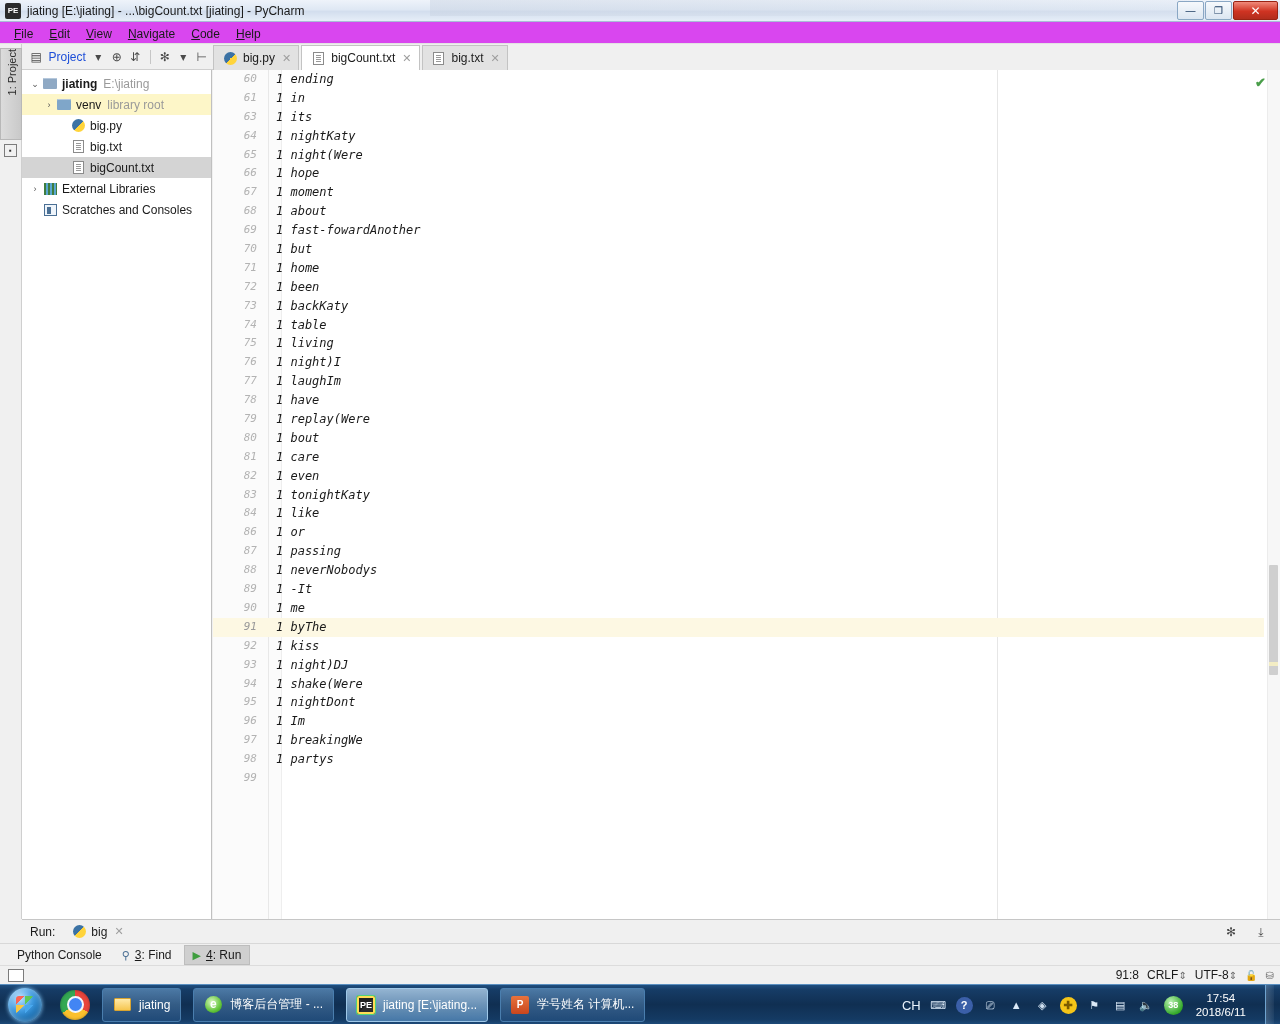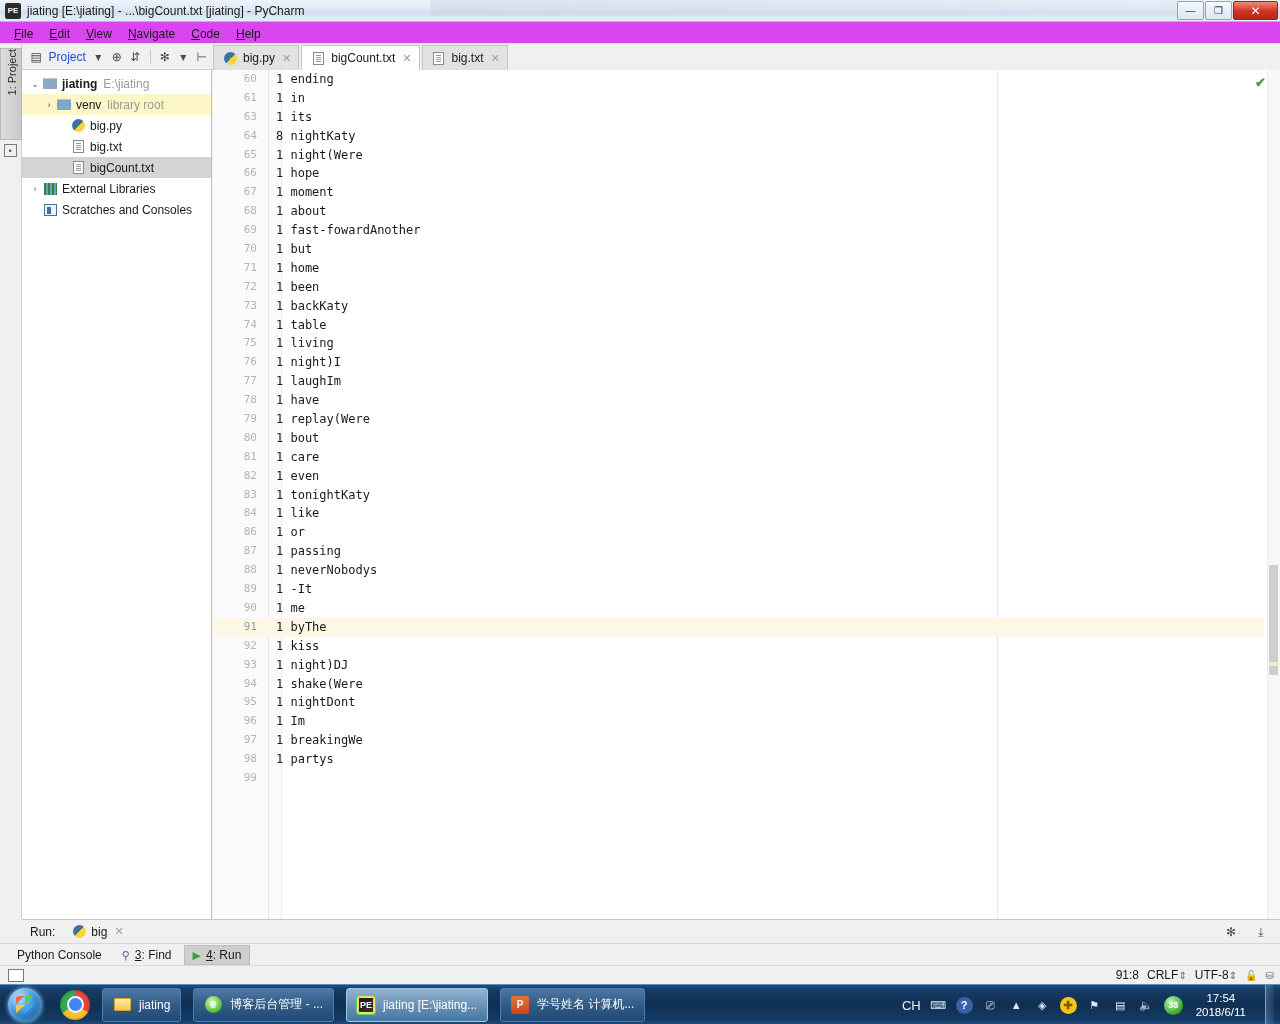--- a/index.html
+++ b/index.html
@@ -163,21 +163,21 @@
     background: #ffffff; overflow: hidden;
   }
   .gutter {
     position: absolute; left: 0; top: 0; width: 56px; height: 849px;
     background: #fbfbfb; border-right: 1px solid #e8e8e8;
   }
   .fold-col {
     position: absolute; left: 56px; top: 0; width: 13px; height: 849px;
     background: #fbfbfb; border-right: 1px solid #eeeeee;
   }
-  .code-area { position: absolute; left: 0; top: 0; right: 16px; height: 849px; }
+  .code-area { position: absolute; left: 0; top: 0; right: 16px; height: 849px; font-style: italic; }
   .margin-guide {
     position: absolute; left: 784px; top: 0; width: 1px; height: 849px;
     background: #e6e6e6;
   }
   .line {
     position: relative; height: 18.9px; line-height: 18.9px;
     font-family: "DejaVu Sans Mono", monospace; font-size: 12px; color: #1a1a1a;
   }
   .line.cur { background: #fdf8e3; }
   .line .ln {
@@ -478,21 +478,21 @@
         <div class="line">
           <span class="ln">61</span>
           <span class="src">1 in</span>
         </div>
         <div class="line">
           <span class="ln">63</span>
           <span class="src">1 its</span>
         </div>
         <div class="line">
           <span class="ln">64</span>
-          <span class="src">8 nightKaty</span>
+          <span class="src">1 nightKaty</span>
         </div>
         <div class="line">
           <span class="ln">65</span>
           <span class="src">1 night(Were</span>
         </div>
         <div class="line">
           <span class="ln">66</span>
           <span class="src">1 hope</span>
         </div>
         <div class="line">

